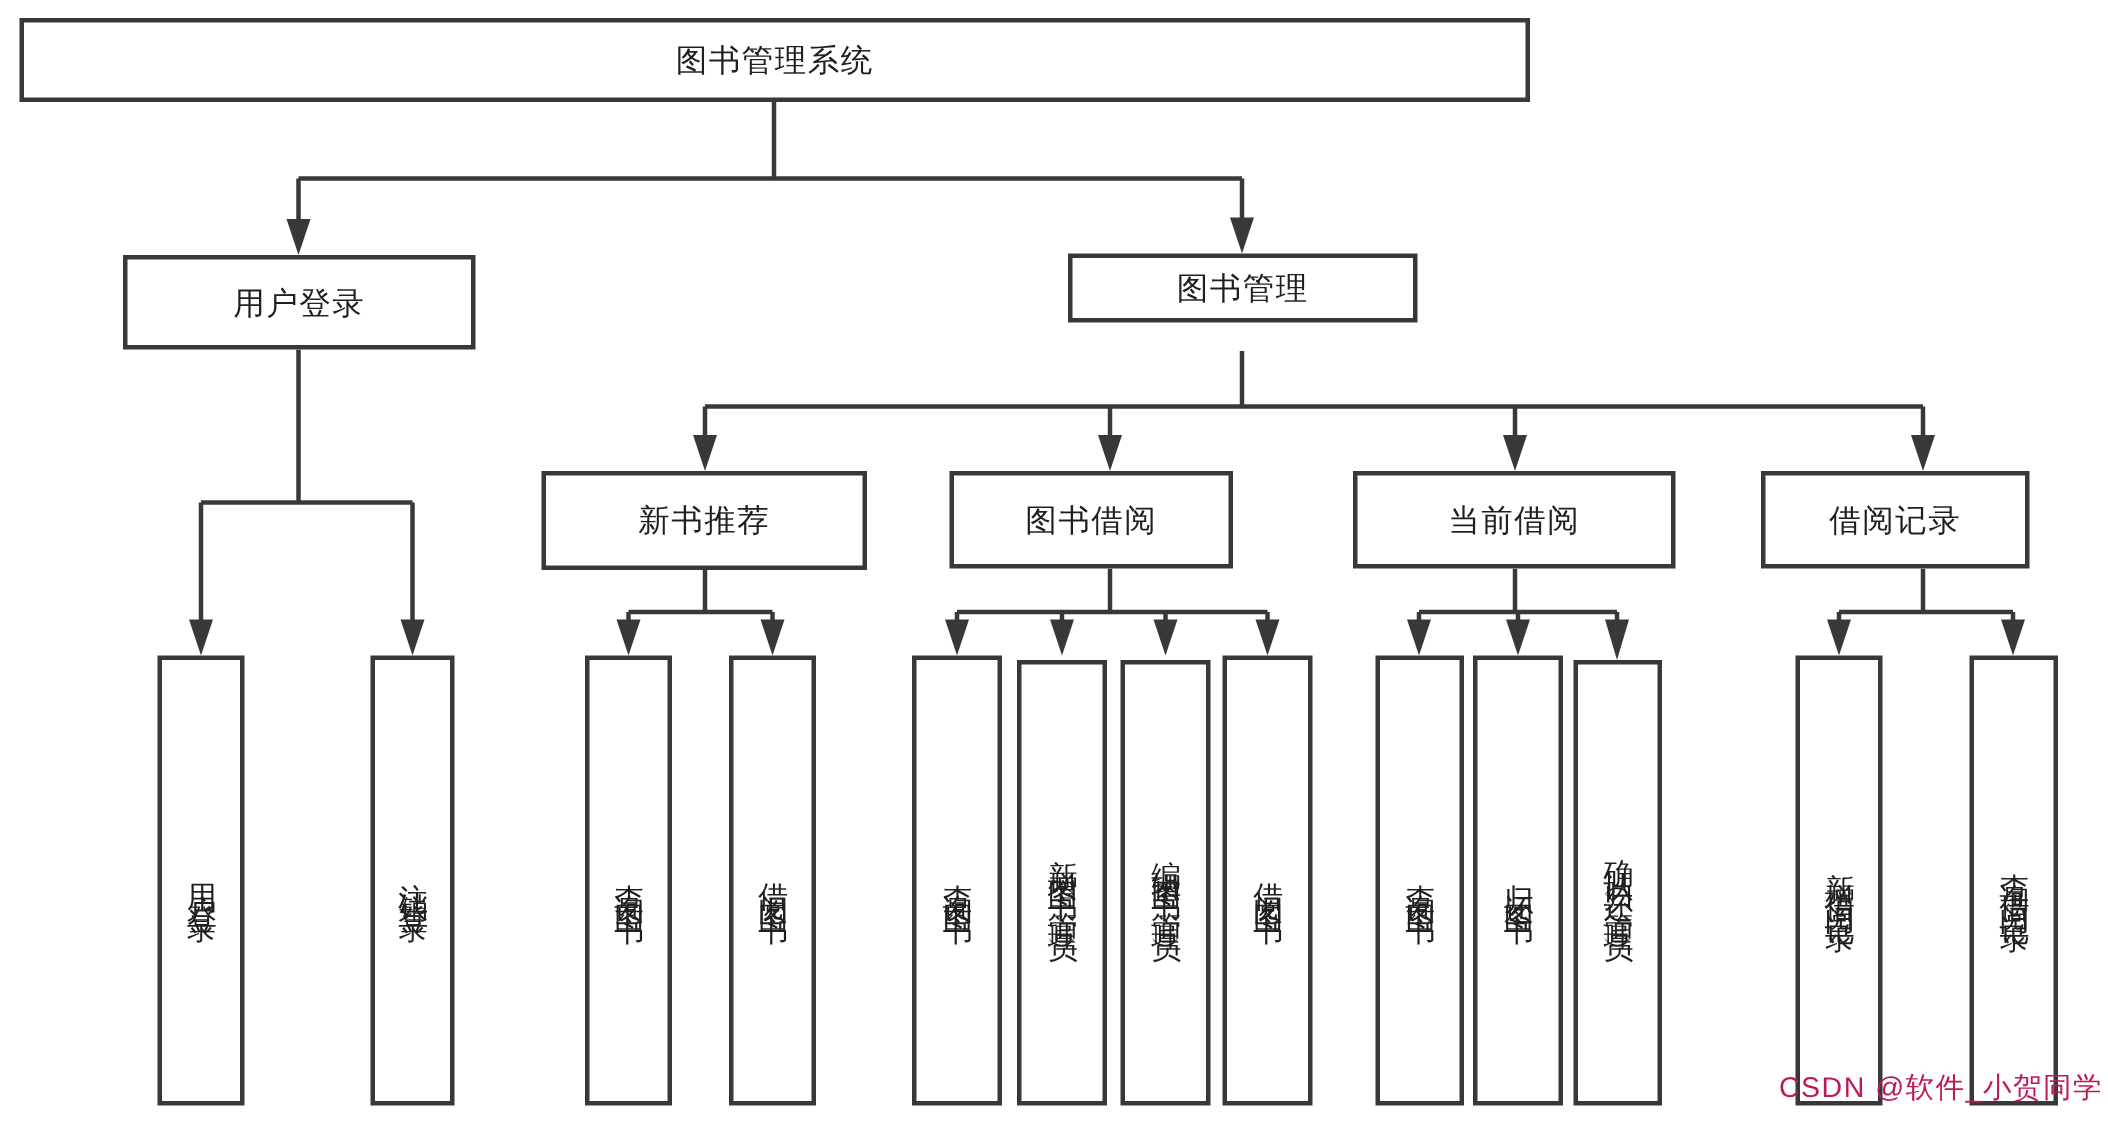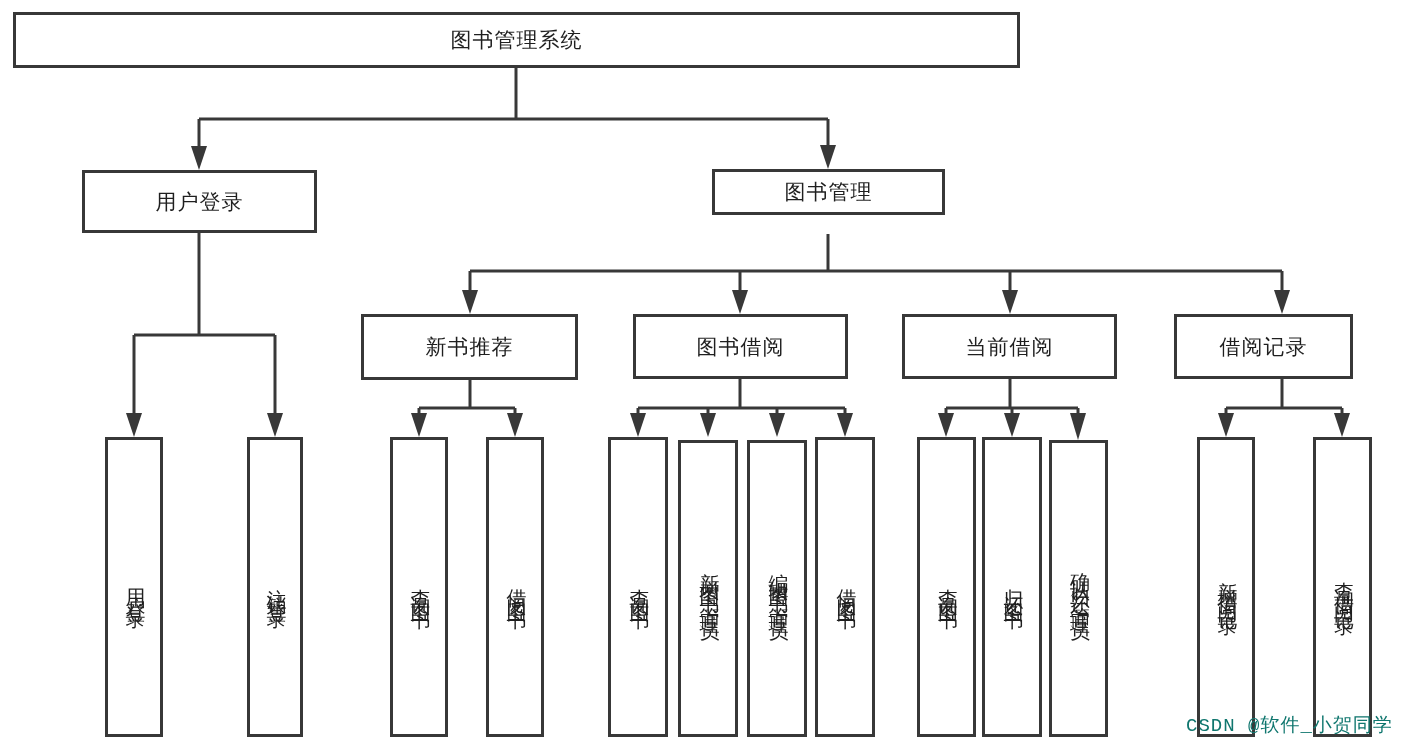--- a/index.html
+++ b/index.html
@@ -1,21 +1,21 @@
 <!DOCTYPE html>
 <html><head>
 <meta charset="utf-8">
 <style>
   html, body { margin: 0; padding: 0; background: #ffffff; }
   .stage {
     position: relative;
     width: 1405px;
     height: 747px;
     background: #ffffff;
-    font-family: Liberation Mono, monospace;
+    font-family: Liberation Sans, sans-serif;
     overflow: hidden;
   }
   .wires { position: absolute; left: 0; top: 0; }
   .wires line { stroke: #383838; stroke-width: 3; }
   .wires polygon { fill: #383838; stroke: none; }
   .box {
     position: absolute;
     box-sizing: border-box;
     background: #ffffff;
     border: 3px solid #383838;
@@ -37,21 +37,21 @@
     writing-mode: vertical-rl;
     letter-spacing: 7px;
     line-height: 1;
     white-space: nowrap;
   }
   .watermark {
     position: absolute;
     left: 1186px;
     top: 712px;
     font-size: 19px;
-    color: #0f766e;
+    color: #be185d;
     letter-spacing: 1px;
     white-space: nowrap;
   }
 </style>
 </head>
 <body>
 
 <div class="stage">
 
   <svg class="wires" width="1405" height="747" viewBox="0 0 1405 747">
@@ -130,21 +130,21 @@
   <div class="box h" style="left:82px;top:170px;width:235px;height:63px">
     <span>用户登录</span>
   </div>
   <div class="box h" style="left:712px;top:169px;width:233px;height:46px">
     <span>图书管理</span>
   </div>
 
   <div class="box h" style="left:361px;top:314px;width:217px;height:66px">
     <span>新书推荐</span>
   </div>
-  <div class="box h" style="left:633px;top:314px;width:215px;height:65px">
+  <div class="box h" style="left:633px;top:314px;width:189px;height:65px">
     <span>图书借阅</span>
   </div>
   <div class="box h" style="left:902px;top:314px;width:215px;height:65px">
     <span>当前借阅</span>
   </div>
   <div class="box h" style="left:1174px;top:314px;width:179px;height:65px">
     <span>借阅记录</span>
   </div>
 
   <div class="box v" style="left:105px;top:437px;width:58px;height:300px">

